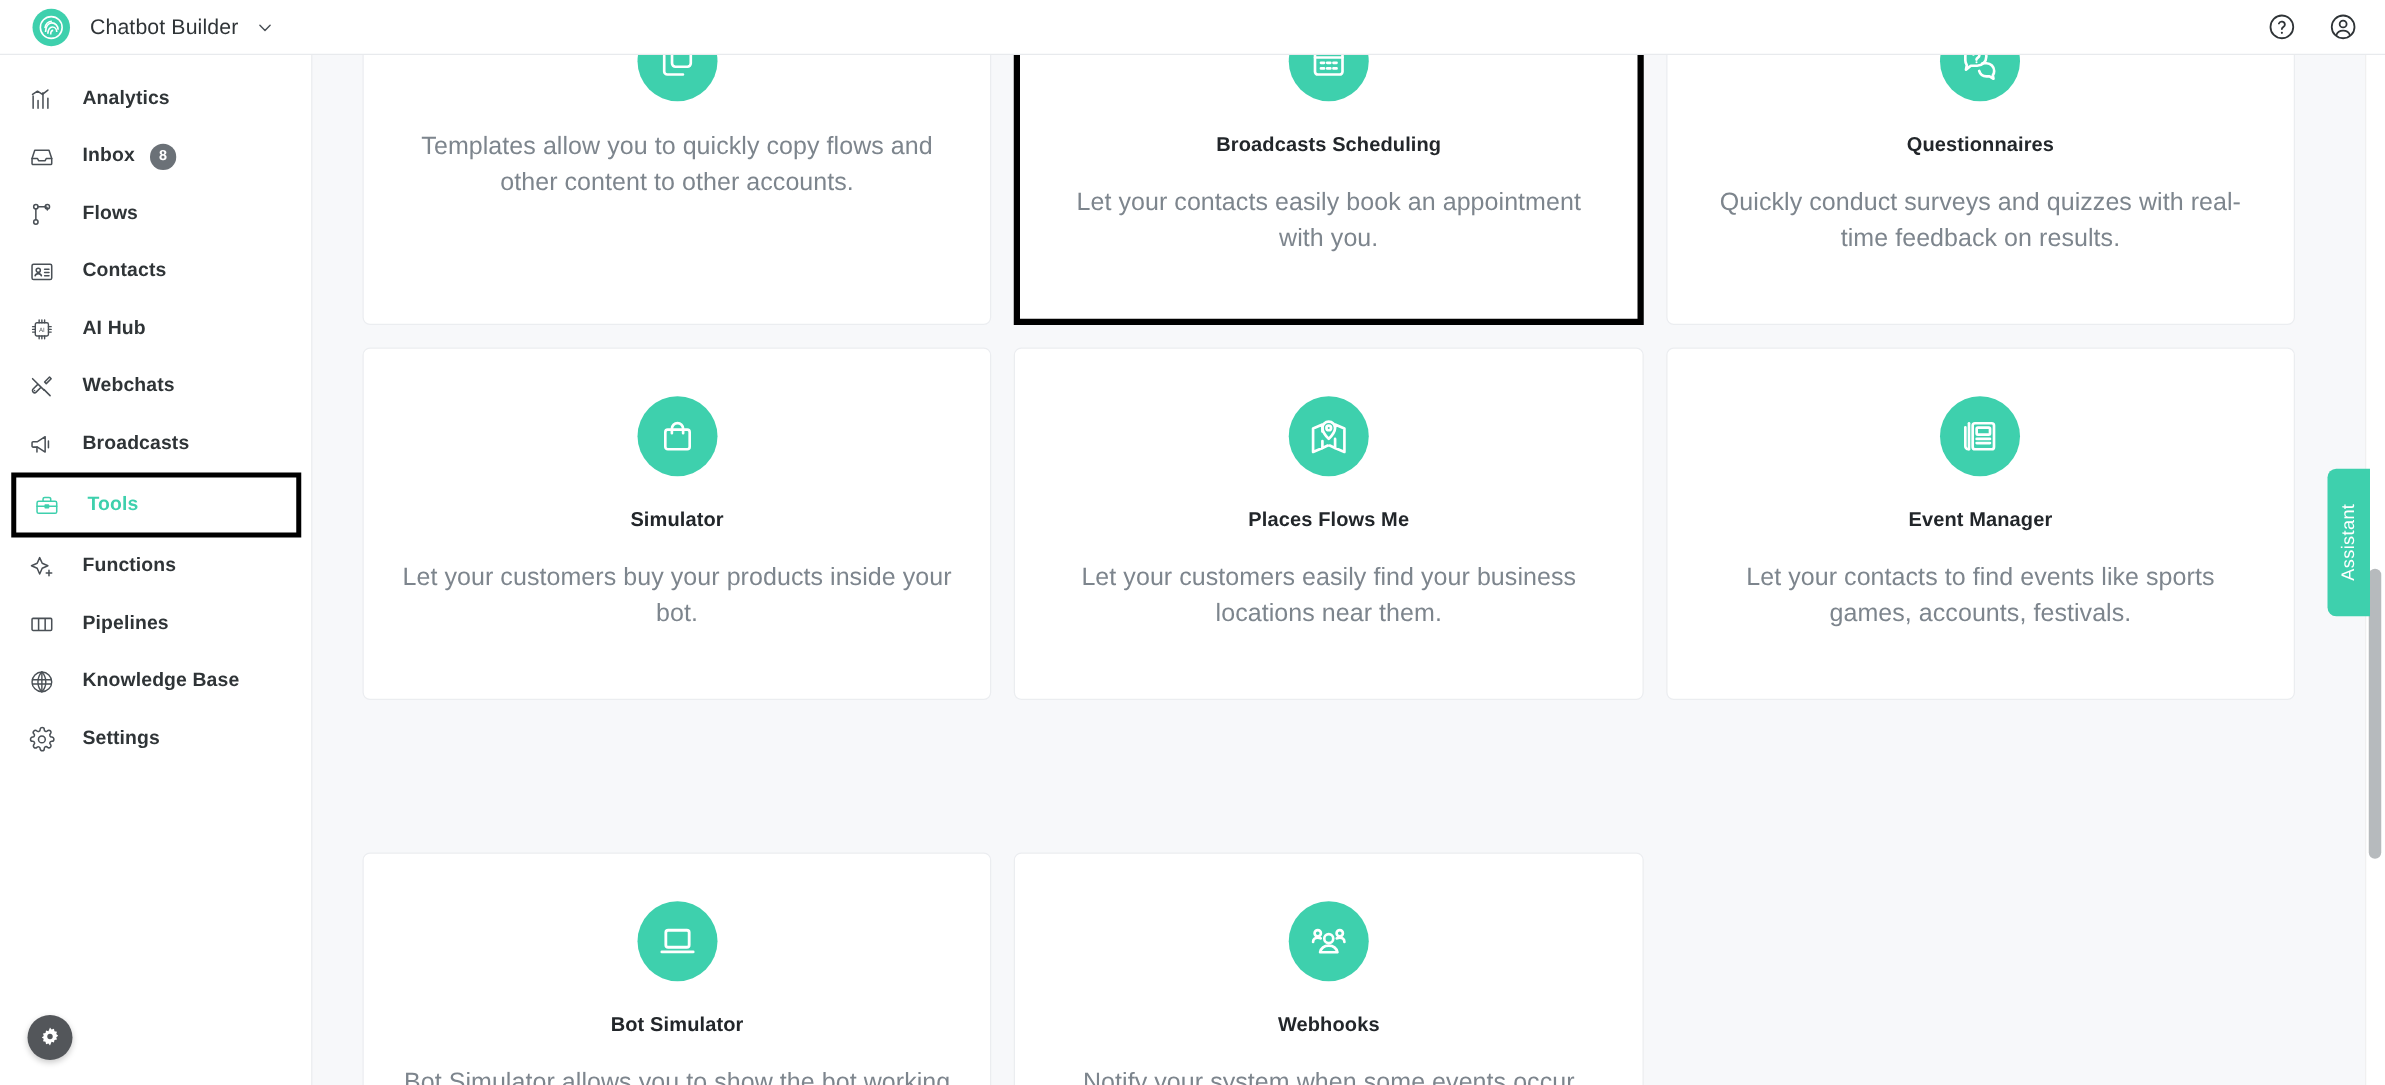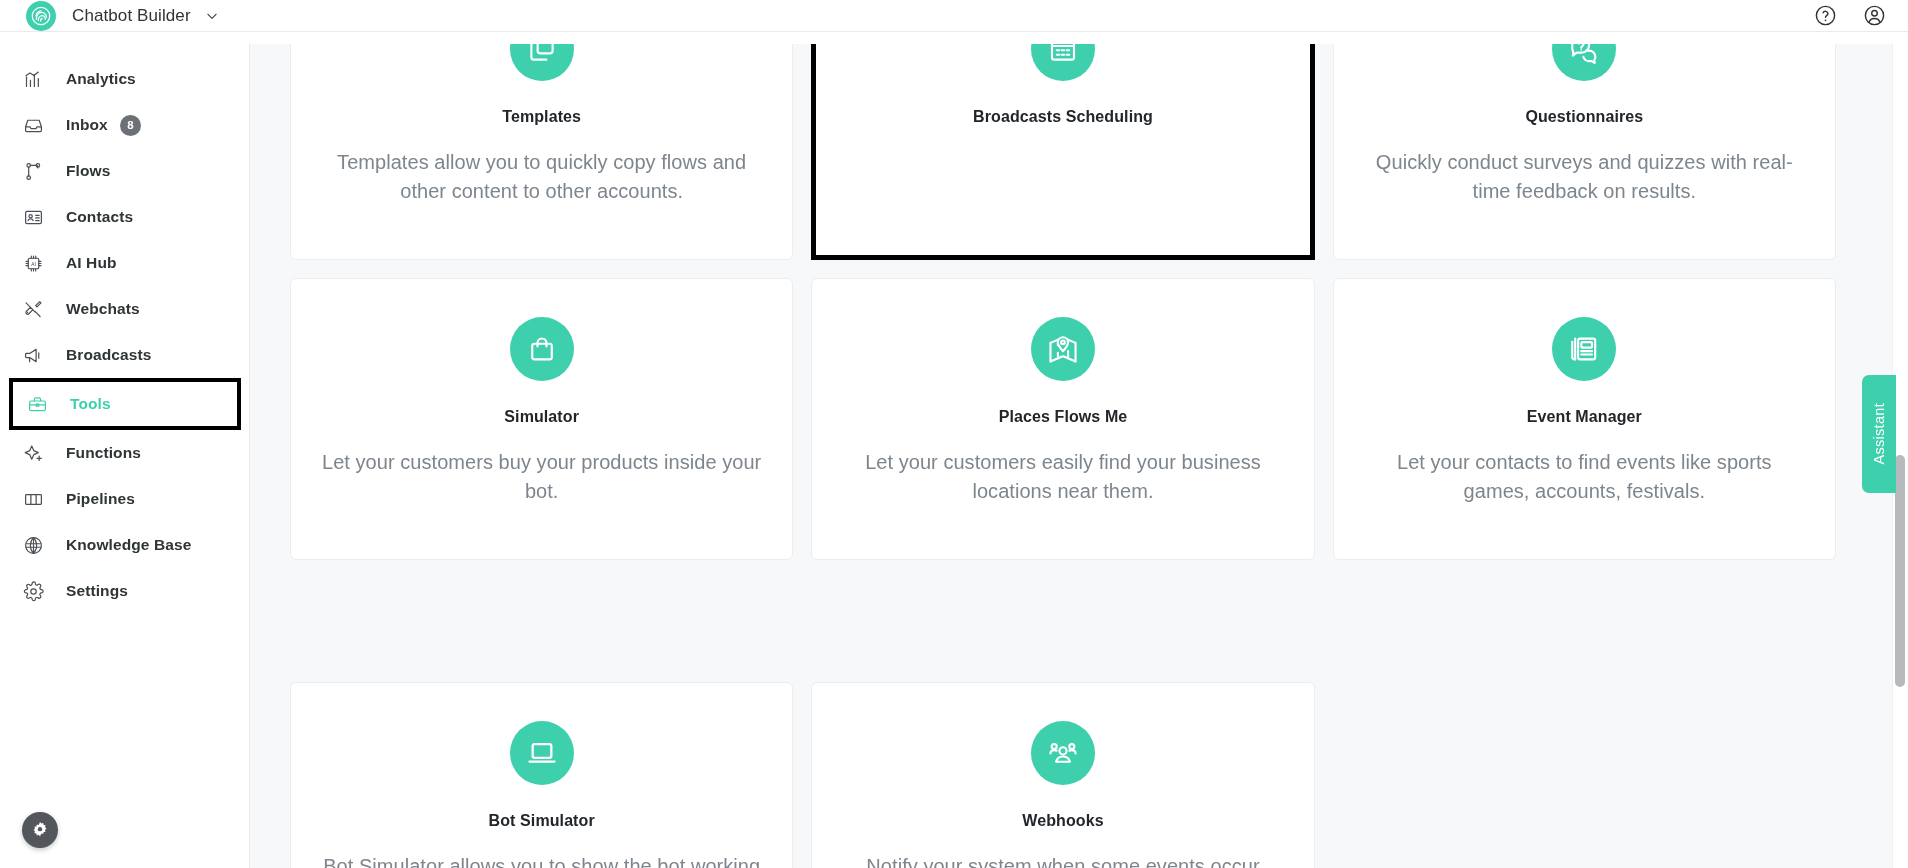--- a/index.html
+++ b/index.html
@@ -7,21 +7,21 @@
     width: 1908px; height: 868px;
     overflow: hidden;
     background: #ffffff;
     font-family: "Liberation Sans", sans-serif;
     -webkit-font-smoothing: antialiased;
   }
 
   
   .header {
     position: absolute; top: 0; left: 0;
-    width: 1908px; height: 32px;
+    width: 1908px; height: 44px;
     background: #ffffff;
     border-bottom: 1px solid #e8eaed;
     display: flex; align-items: center;
     z-index: 30;
   }
   .brand { display: flex; align-items: center; margin-left: 26px; }
   .brand-logo {
     width: 30px; height: 30px; border-radius: 50%;
     background: #3ed0ad;
     display: flex; align-items: center; justify-content: center;
@@ -370,33 +370,33 @@
 
     <div class="row">
 
       <div class="card">
         <div class="card-icon">
           <svg width="30" height="30" viewBox="0 0 24 24" fill="none" stroke="#ffffff" stroke-width="1.7" stroke-linecap="round" stroke-linejoin="round">
             <rect x="8.5" y="3.5" width="12" height="12" rx="2.2"></rect>
             <path d="M15.5 20.5h-10a2 2 0 0 1-2-2v-10"></path>
           </svg>
         </div>
-        <div class="card-title">Templates</div>
         <div class="card-desc">Templates allow you to quickly copy flows and other content to other accounts.</div>
       </div>
 
       <div class="card highlighted">
         <div class="card-icon">
           <svg width="30" height="30" viewBox="0 0 24 24" fill="none" stroke="#ffffff" stroke-width="1.7" stroke-linecap="round" stroke-linejoin="round">
             <rect x="3.2" y="5" width="17.6" height="15.5" rx="1.8"></rect>
             <path d="M3.2 9.6h17.6M7.5 3.2v3.4M16.5 3.2v3.4"></path>
             <path d="M7 13h2M11 13h2M15 13h2M7 16.6h2M11 16.6h2M15 16.6h2"></path>
           </svg>
         </div>
         <div class="card-title">Broadcasts Scheduling</div>
+        <div class="card-desc">Let your contacts easily book an appointment with you.</div>
       </div>
 
       <div class="card">
         <div class="card-icon">
           <svg width="32" height="32" viewBox="0 0 24 24" fill="none" stroke="#ffffff" stroke-width="1.6" stroke-linecap="round" stroke-linejoin="round">
             <path d="M3.2 9.2a5.5 5.5 0 0 1 5.5-5.5h1.6a5.5 5.5 0 0 1 0 11H6.5L3.6 17l.5-2.6a5.4 5.4 0 0 1-.9-3z"></path>
             <path d="M8.1 7.9a1.8 1.8 0 0 1 3.5.6c0 1.2-1.7 1.4-1.7 2.5"></path>
             <circle cx="9.9" cy="12.6" r=".6" fill="#ffffff" stroke="none"></circle>
             <path d="M13.5 13.2h2.4a4.6 4.6 0 0 1 4.6 4.6 4.5 4.5 0 0 1-.8 2.6l.4 2.1-2.4-1.4h-1.8a4.6 4.6 0 0 1-4.4-3.3"></path>
           </svg>

